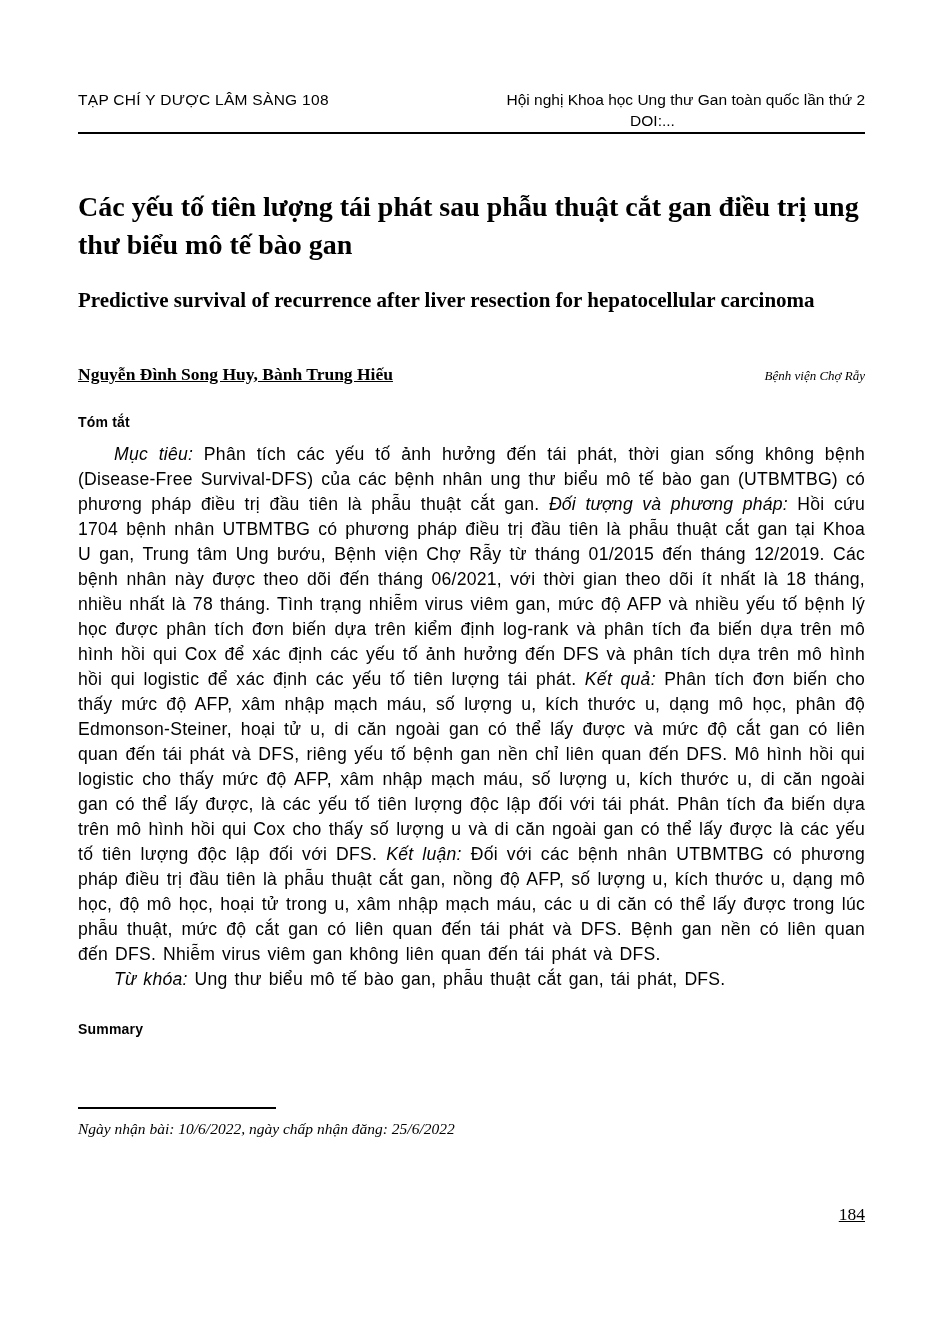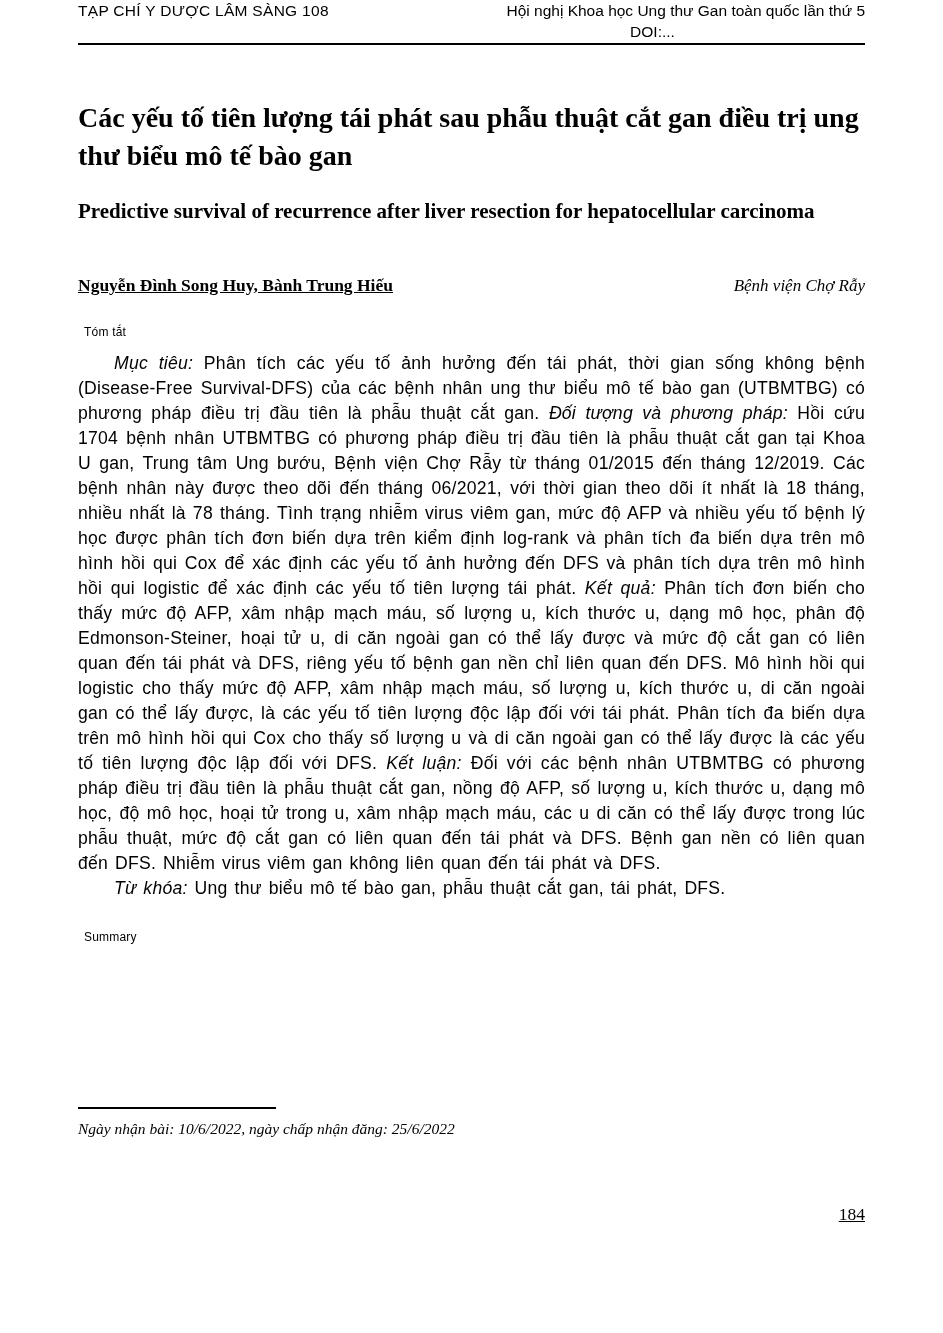--- a/index.html
+++ b/index.html
@@ -16,20 +16,21 @@
     overflow: hidden;
     font-family: "Liberation Sans", "DejaVu Sans", sans-serif;
   }
   .content {
     margin: 0 78px;
     width: 787px;
   }
 
   
   .header {
+    padding-top: 89px;
     display: flex;
     justify-content: space-between;
     align-items: flex-start;
     border-bottom: 2px solid #000000;
     padding-bottom: 1px;
   }
   .journal-name {
     font-size: 15.5px;
     line-height: 21px;
     letter-spacing: 0.3px;
@@ -69,28 +70,28 @@
   }
   .authors {
     font-family: "Liberation Serif", "DejaVu Serif", serif;
     font-weight: bold;
     font-size: 17.5px;
     text-decoration: underline;
   }
   .affiliation {
     font-family: "Liberation Serif", "DejaVu Serif", serif;
     font-style: italic;
-    font-size: 17px;
+    font-size: 13px;
   }
 
   
   .section-heading {
-    margin: 29px 0 0 6px;
-    font-size: 12px;
-    font-weight: normal;
+    margin: 29px 0 0 0;
+    font-size: 14px;
+    font-weight: bold;
     letter-spacing: 0.2px;
   }
 
   
   .body-text {
     margin: 12px 0 0 0;
     font-size: 17.6px;
     line-height: 25px;
     letter-spacing: 0.25px;
     word-spacing: 1.8px;
@@ -133,21 +134,21 @@
 </style>
 </head>
 <body>
 
 <div class="page">
   <div class="content">
 
     <div class="header">
       <div class="journal-name">TẠP CHÍ Y DƯỢC LÂM SÀNG 108</div>
       <div class="header-right">
-        <div class="conference">Hội nghị Khoa học Ung thư Gan toàn quốc lần thứ 5</div>
+        <div class="conference">Hội nghị Khoa học Ung thư Gan toàn quốc lần thứ 2</div>
         <div class="doi">DOI:...</div>
       </div>
     </div>
 
     <h1 class="title-vi">Các yếu tố tiên lượng tái phát sau phẫu thuật cắt gan điều trị ung thư biểu mô tế bào gan</h1>
 
     <h2 class="title-en">Predictive survival of recurrence after liver resection for hepatocellular carcinoma</h2>
 
     <div class="authors-row">
       <span class="authors">Nguyễn Đình Song Huy, Bành Trung Hiếu</span>

